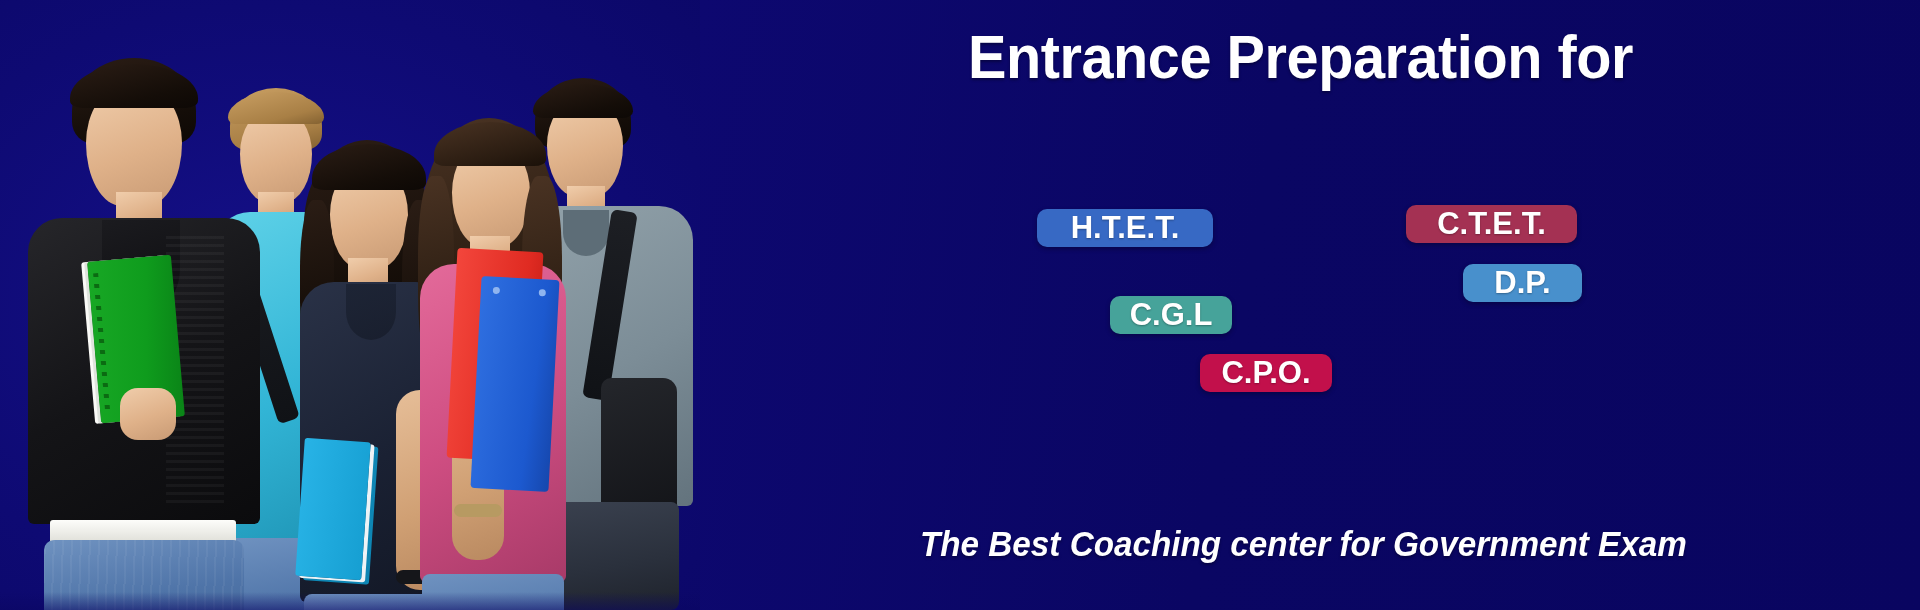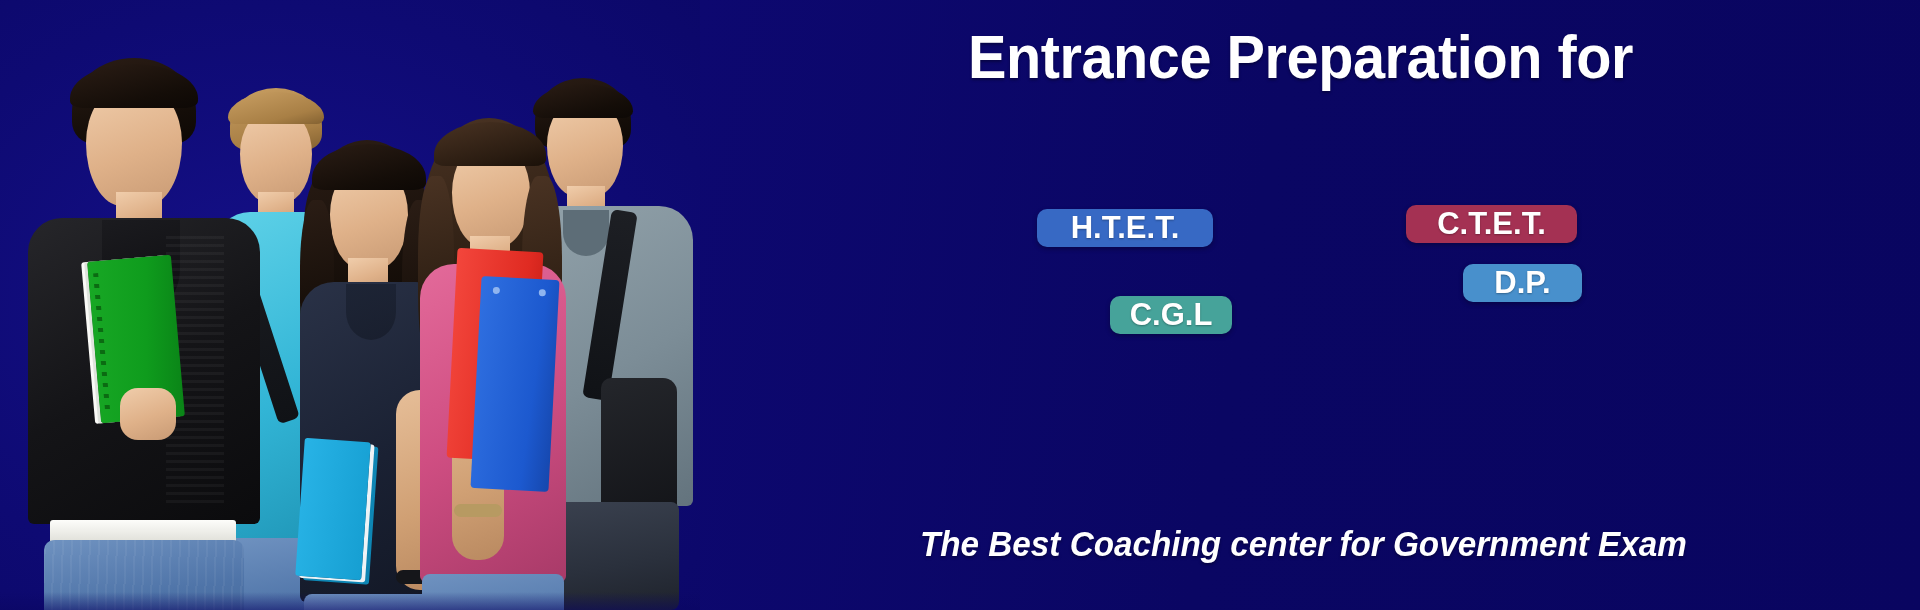--- a/index.html
+++ b/index.html
@@ -191,17 +191,18 @@
     <div class="fade-bottom"></div>
   </div>
 
   <div class="headline">Entrance Preparation for</div>
 
   <div class="badges">
     <div class="badge b-ctet">C.T.E.T.</div>
     <div class="badge b-htet">H.T.E.T.</div>
     <div class="badge b-dp">D.P.</div>
     <div class="badge b-cgl">C.G.L</div>
+    <div class="badge b-cpo">C.P.O.</div>
   </div>
 
   <div class="tagline">The Best Coaching center for Government Exam</div>
 
 </div>
 
 </body></html>

